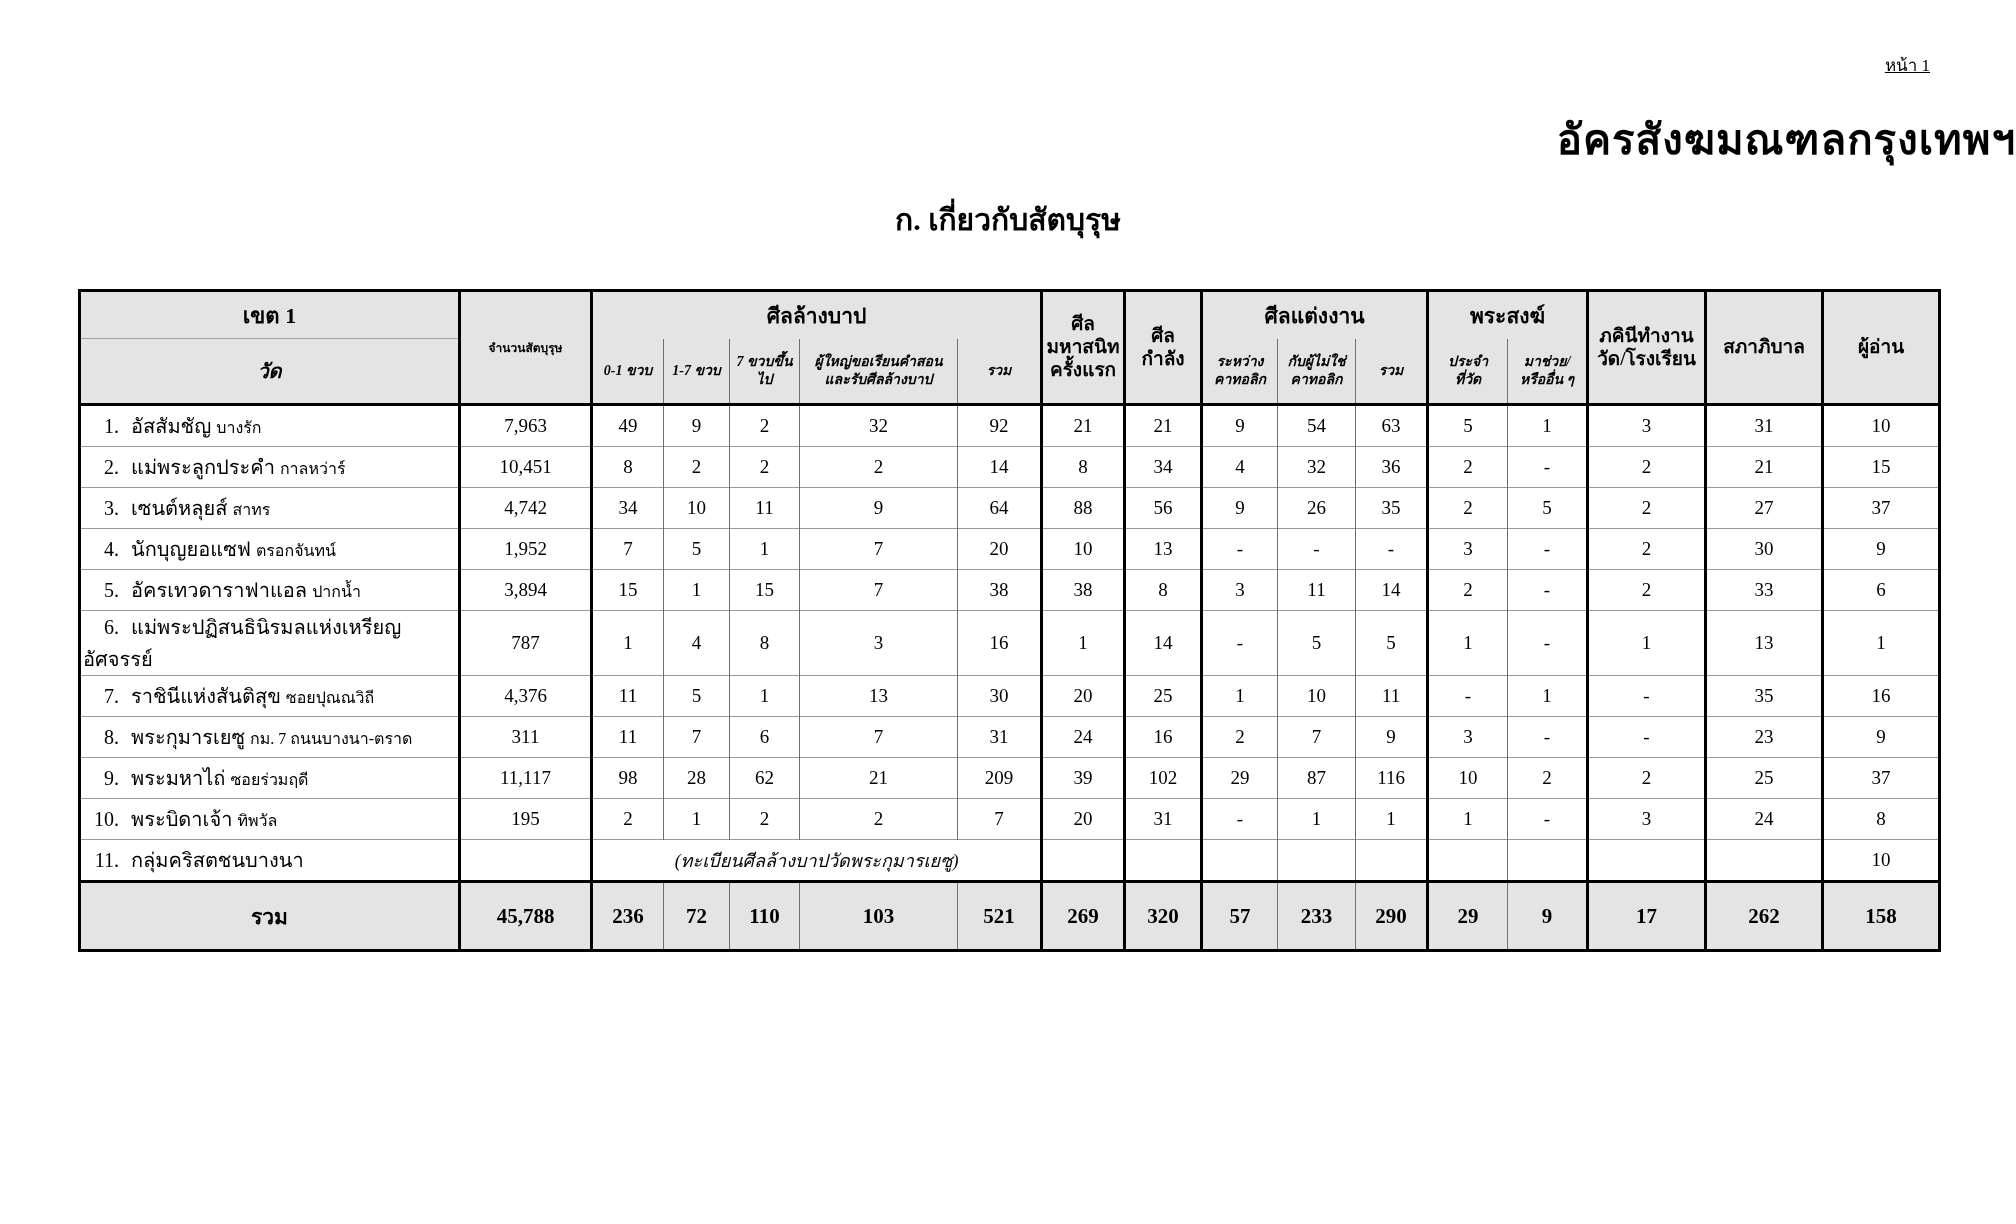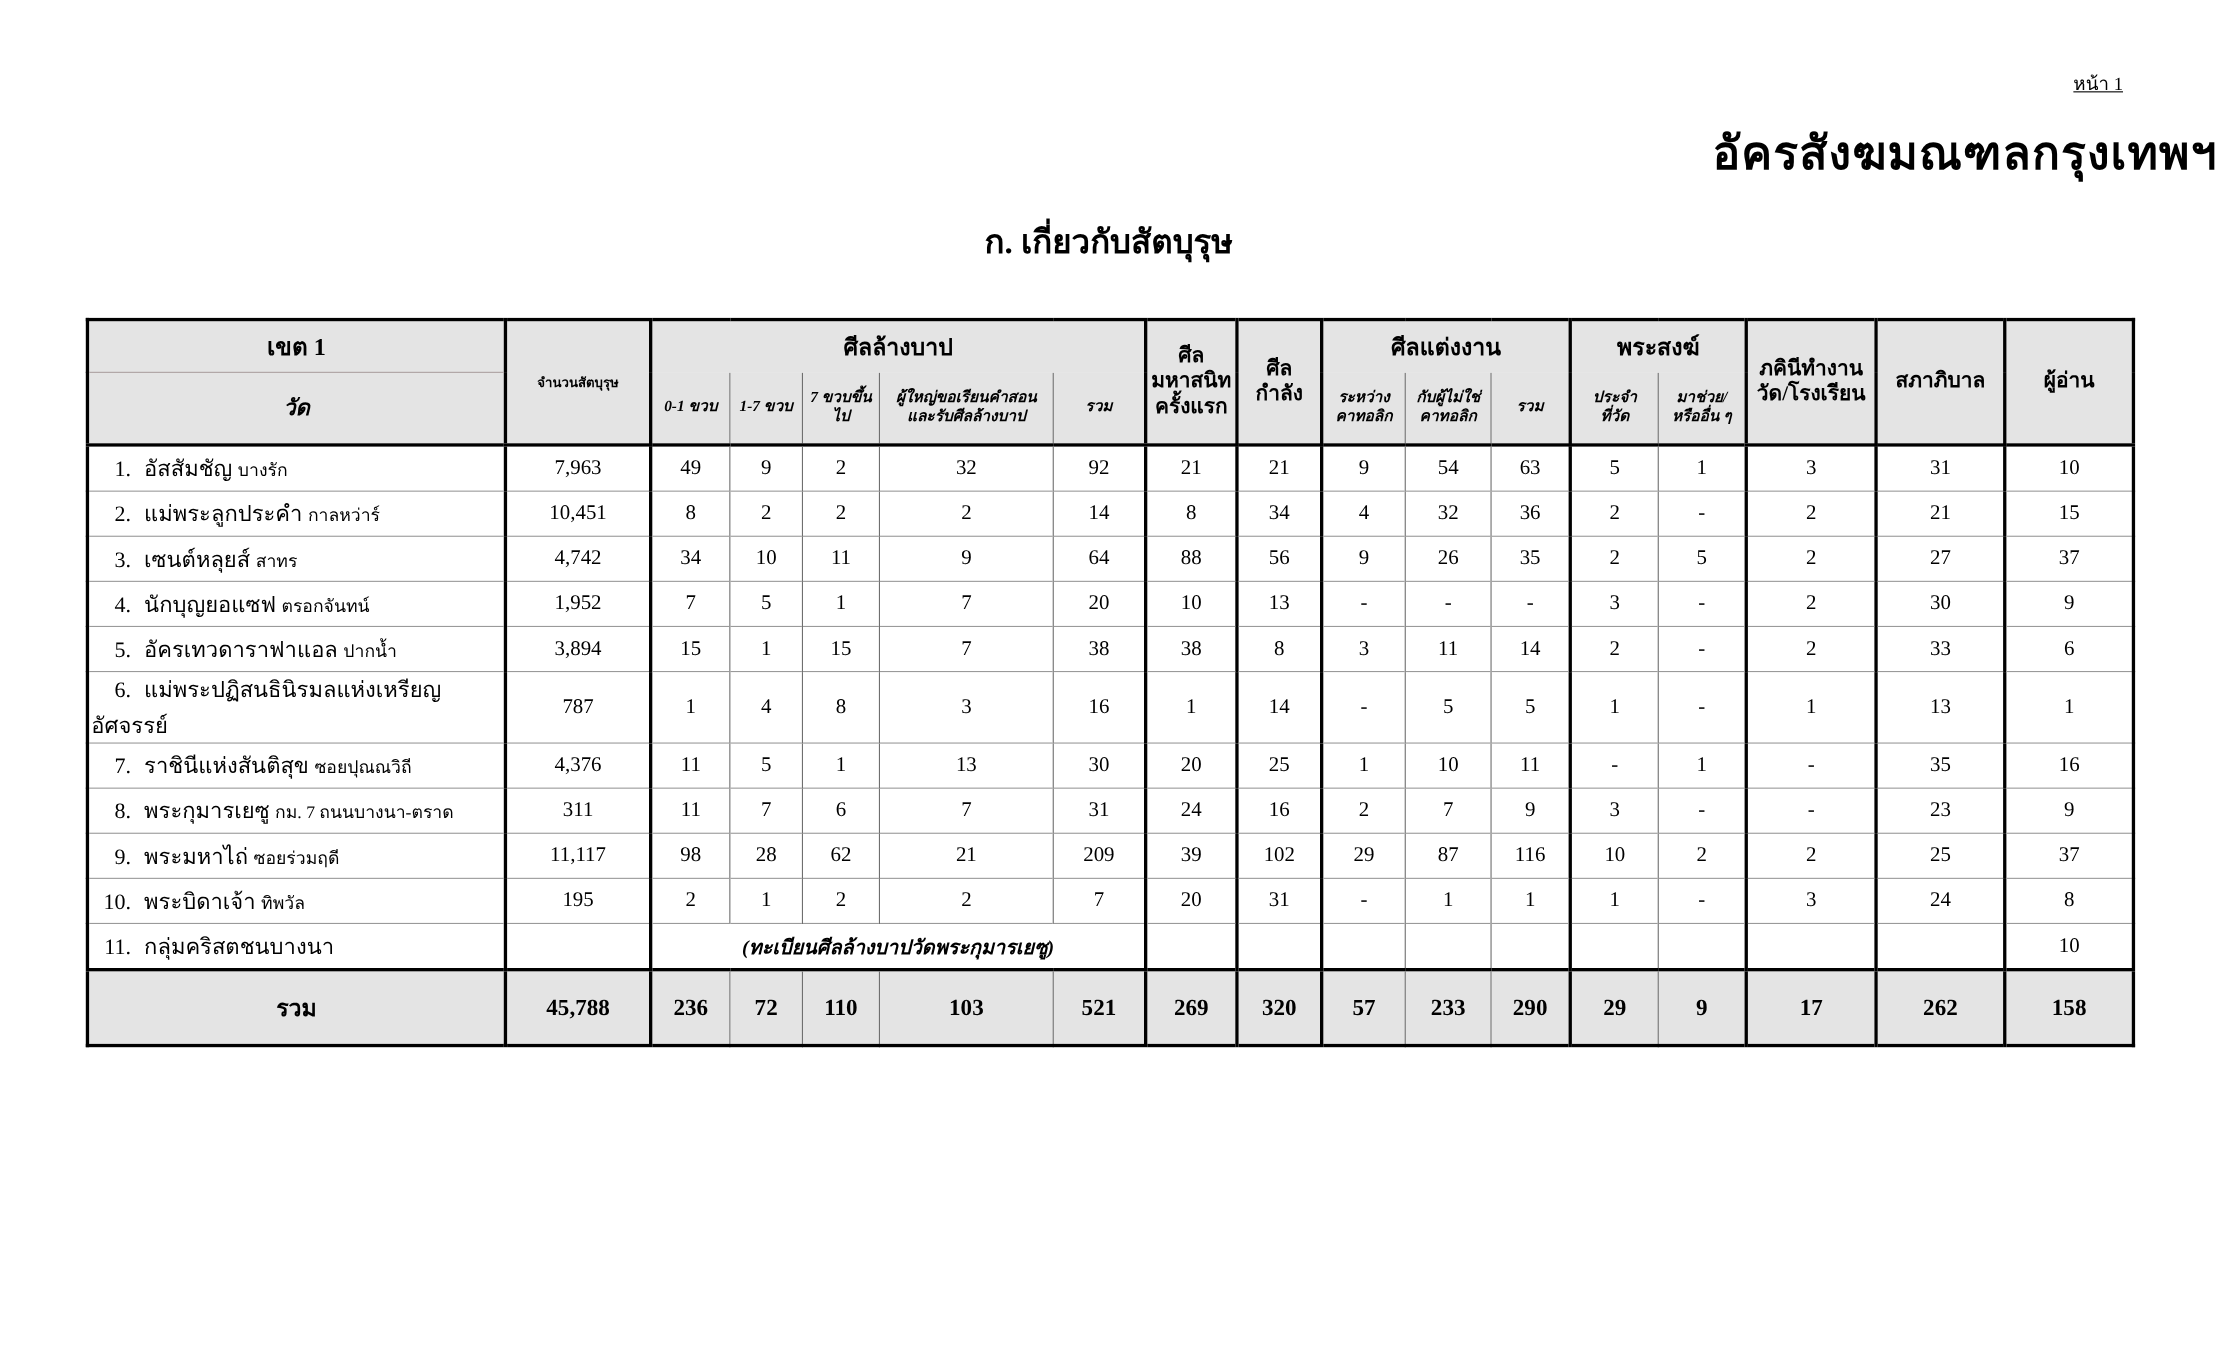--- a/index.html
+++ b/index.html
@@ -2,21 +2,21 @@
 <html><head>
 <meta charset="utf-8">
 <style>
   html,body { margin:0; padding:0; background:#ffffff; }
   body {
     width:2016px; height:1224px; position:relative;
     font-family:"Liberation Serif","DejaVu Serif",serif;
     color:#000;
   }
   .page-label{
-    position:absolute; top:62px; right:86px;
+    position:absolute; top:51px; right:86px;
     font-size:17px; text-decoration:underline;
   }
   .doc-title{
     margin:106px 0 0 0; text-align:right;
     font-size:42px; font-weight:bold; letter-spacing:1px;
   }
   .doc-subtitle{
     margin:24px 0 0 0; text-align:center;
     font-size:30px; font-weight:bold;
   }
@@ -37,21 +37,21 @@
   .br-thick{ border-right:3px solid #000; }
   .br-thin{ border-right:1px solid #6f6f6f; }
   tbody td{
     font-size:19px; height:40px; border-top:1px solid #9a9a9a;
     background:#fff;
   }
   tbody tr:first-child td{ border-top:none; }
   td.parish-cell{ text-align:left; font-size:20px;margin-top:20px; }
   .row-no{ display:inline-block; min-width:36px; text-align:right; margin-right:12px; }
   .place{ font-size:16px; }
-  td.note-cell{ font-style:italic; font-size:18px;font-weight:bold; }
+  td.note-cell{ font-style:italic; font-size:18px; }
   tr.total-row td{
     background:#e4e4e4; font-weight:bold;
     border-top:3px solid #000; height:66px; font-size:21px;
   }
 </style>
 </head>
 <body>
 
 <div class="page-label">หน้า 1</div>
 

